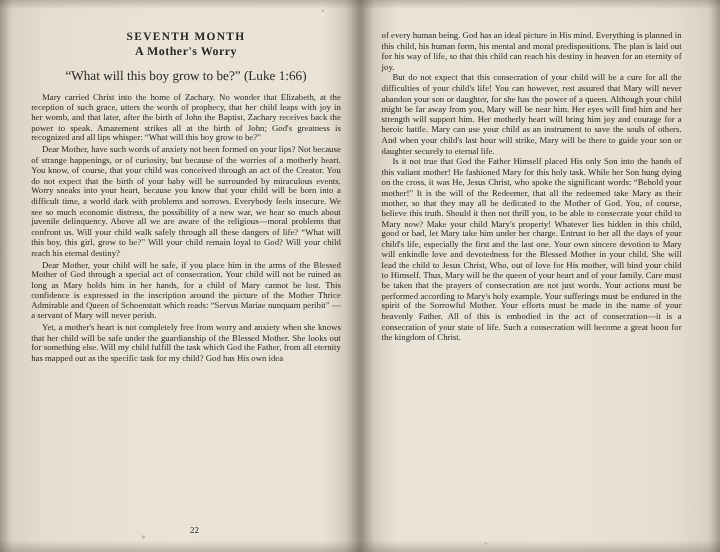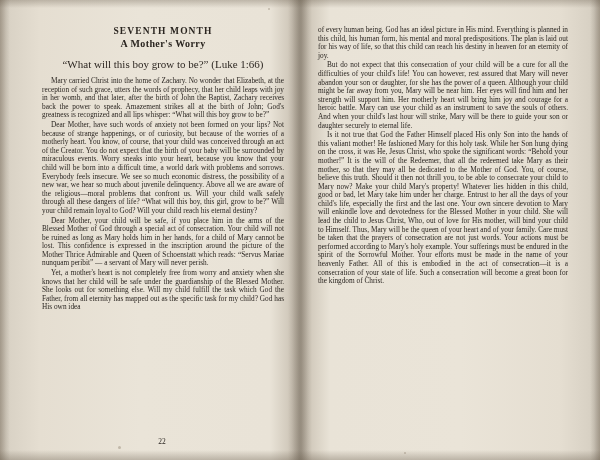--- a/index.html
+++ b/index.html
@@ -27,21 +27,21 @@
       #eae4d8 460px, #e5ded1 560px,
       #d6cfc2 594px, #c6bdaf 600px);
   }
   .page {
     position: relative;
     box-sizing: border-box;
     width: 300px;
     height: 460px;
     padding: 26px 20px 10px 22px;
   }
-  .page.left { padding-left: 42px; padding-right: 16px; }
+  .page.left { padding-left: 26px; padding-right: 16px; }
   .page.right { padding-left: 18px; padding-right: 32px; }
 
   .heading {
     text-align: center;
     font-size: 9.5px;
     letter-spacing: 1.1px;
     font-weight: bold;
     color: #2a2520;
     margin: 0 0 2px 0;
   }

